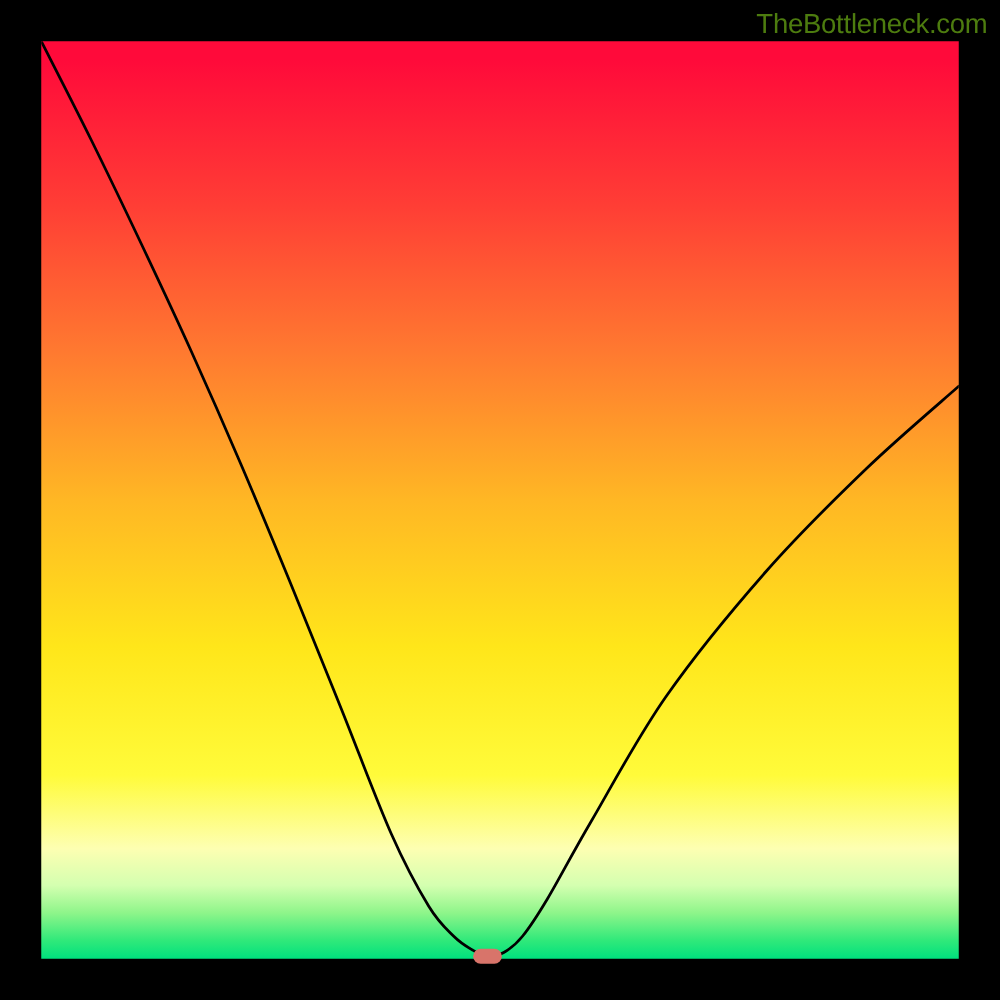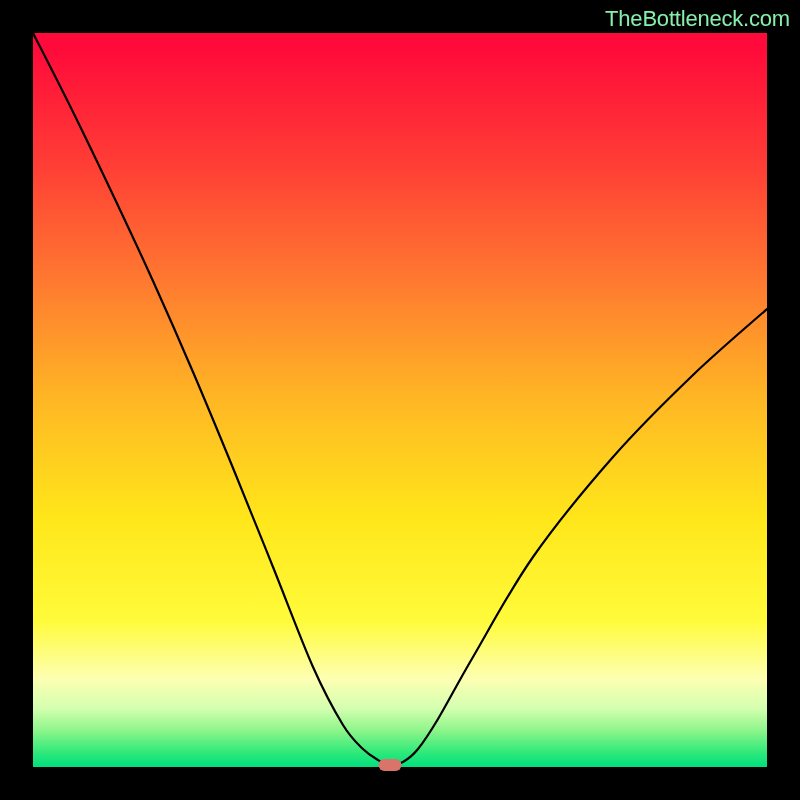--- a/index.html
+++ b/index.html
@@ -53,21 +53,21 @@
     height: 12px;
     border-radius: 6px;
     background: #d8746a;
     transform: translate(-50%, -50%);
     pointer-events: none;
   }
   .watermark {
     position: absolute;
     top: 6px;
     right: 10px;
-    color: #86efac;
+    color: #4d7c0f;
     font-size: 22px;
     font-weight: 500;
     letter-spacing: -0.2px;
   }
 </style>
 </head>
 <body>
 
 <div class="frame">
   <div class="plot">

